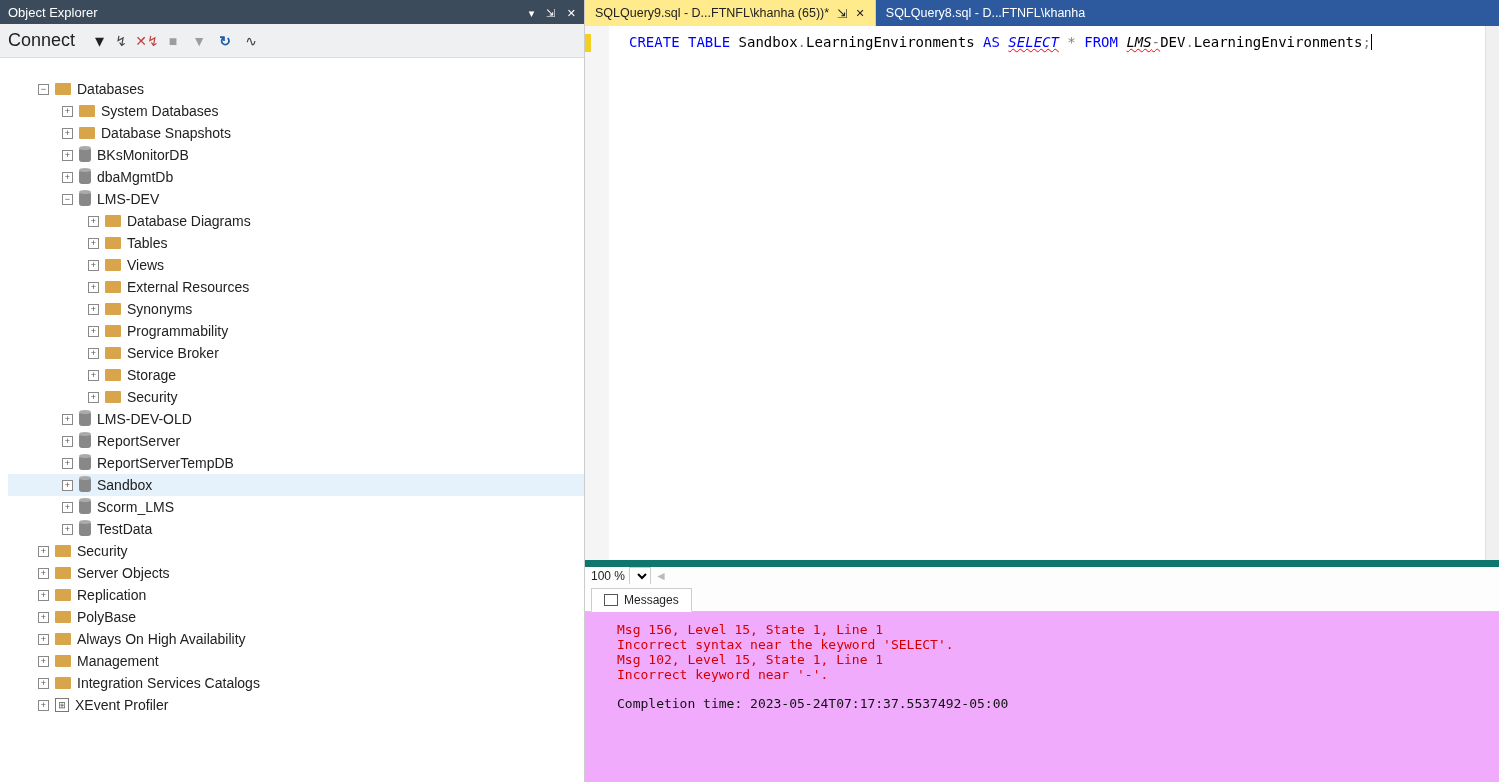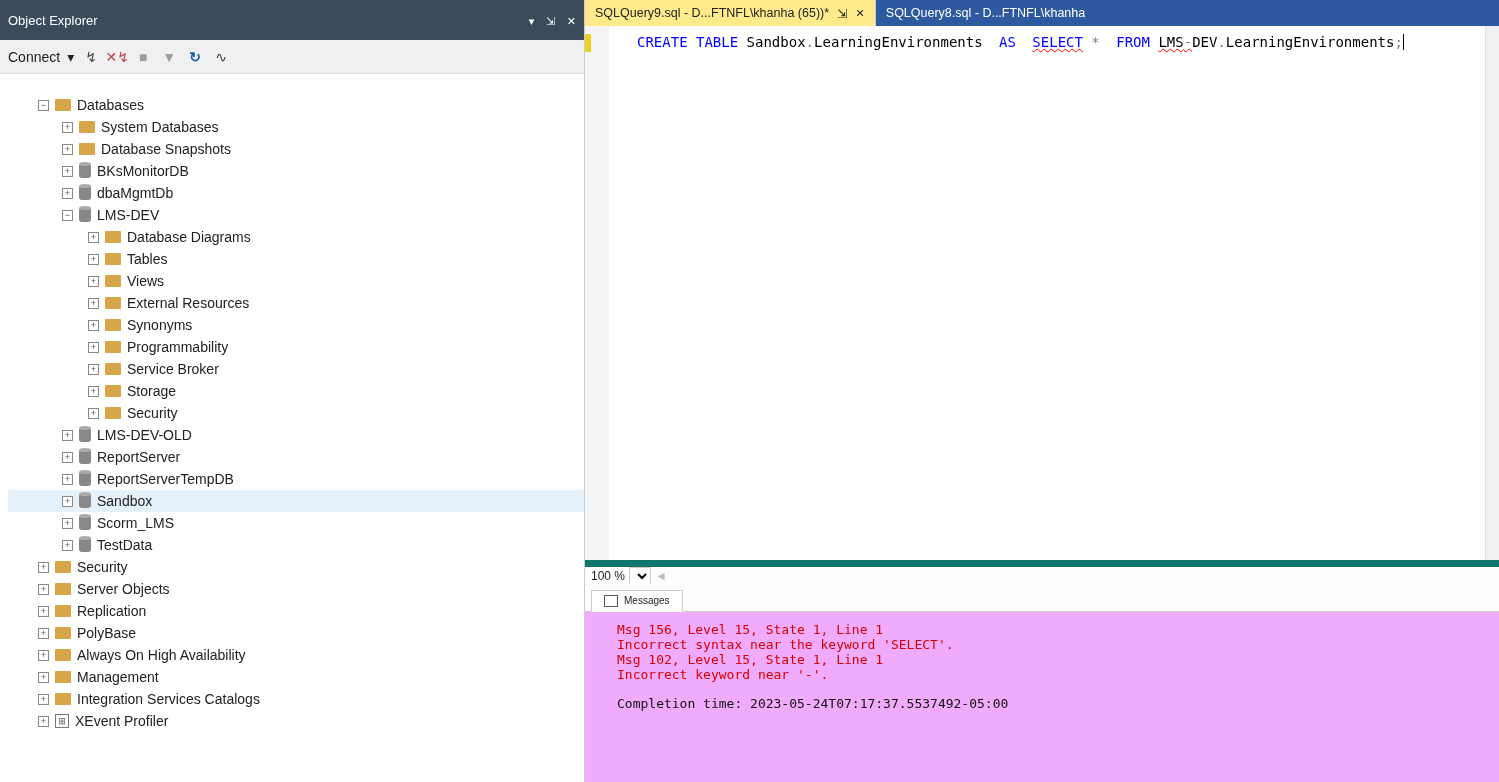--- a/index.html
+++ b/index.html
@@ -1,22 +1,22 @@
 <!DOCTYPE html>
 <html><head>
 <meta charset="utf-8">
 <style>
 * { box-sizing: border-box; margin: 0; padding: 0; }
 body { font-family: "Segoe UI", Tahoma, sans-serif; font-size: 13px; background: #fff; color: #222; width: 1499px; height: 782px; overflow: hidden; display: flex; }
 .left-panel { width: 585px; display: flex; flex-direction: column; border-right: 1px solid #ccc; }
-.panel-header { background: #3b4b5b; color: #fff; display: flex; align-items: center; height: 40px; padding: 0 8px; }
+.panel-header { background: #3b4b5b; color: #fff; display: flex; align-items: center; height: 24px; padding: 0 8px; }
 .panel-title { flex: 1; font-size: 13px; }
 .panel-icons span { margin-left: 8px; font-size: 11px; cursor: pointer; }
 .toolbar { height: 34px; background: #eef0f2; border-bottom: 1px solid #ddd; display: flex; align-items: center; padding: 0 8px; gap: 8px; }
-.connect-btn { font-size: 14px; color: #222; display: flex; align-items: center; gap: 7px; cursor: pointer; }
+.connect-btn { font-size: 18px; color: #222; display: flex; align-items: center; gap: 20px; cursor: pointer; }
 .tb-icon { width: 18px; height: 18px; display: flex; align-items: center; justify-content: center; cursor: pointer; font-size: 14px; }
 .tb-disabled { opacity: 0.4; }
 .tree { flex: 1; padding: 20px 0 0 8px; overflow: auto; font-size: 14px; }
 .tree-row { display: flex; align-items: center; height: 22px; white-space: nowrap; cursor: pointer; }
 .expander { width: 11px; height: 11px; border: 1px solid #888; display: flex; align-items: center; justify-content: center; font-size: 9px; margin-right: 6px; background: #fff; color: #555; line-height: 1; }
 .icon-folder { width: 16px; height: 12px; background: #d9a54a; display: inline-block; border-radius: 1px; margin-right: 6px; }
 .icon-db { width: 12px; height: 14px; background: #888; border-radius: 2px 2px 3px 3px; display: inline-block; margin-right: 6px; position: relative; }
 .icon-db::before { content:""; position:absolute; top:-2px; left:0; width:12px; height:4px; background:#aaa; border-radius: 50%; }
 .icon-xevent { width: 14px; height: 14px; border: 1px solid #777; display: inline-flex; align-items: center; justify-content: center; font-size: 9px; margin-right: 6px; color: #555; }
 .selected { background: #e5f1fb; }
@@ -26,29 +26,29 @@
 .right-panel { flex: 1; display: flex; flex-direction: column; }
 .tabs-row { height: 26px; background: #f5f5f5; display: flex; align-items: stretch; }
 .doc-tab { display: flex; align-items: center; padding: 0 10px; font-size: 12.5px; border-right: 1px solid #ccc; white-space: nowrap; cursor: pointer; }
 .doc-tab.active { background: #ffeb8c; }
 .doc-tab.preview { background: #2d5a9e; color: #fff; }
 .tab-close { margin-left: 8px; font-size: 11px; }
 .editor-area { flex: 1; background: #fff; position: relative; font-family: Consolas, monospace; font-size: 14px; padding: 8px 0 0 0; }
 .gutter { position: absolute; left: 0; top: 0; bottom: 0; width: 24px; background: #f5f5f5; }
 .gutter-bar { position: absolute; left: 0; top: 8px; width: 6px; height: 18px; background: #f2d022; }
 .code-line { padding-left: 44px; white-space: nowrap; }
-.kw-blue { color: #0000ff; margin-left: 8px; }
+.kw-blue { color: #0000ff; }
 .kw-gray { color: #808080; }
 .kw-black { color: #000; }
-.squiggle-red { text-decoration: underline wavy red; text-decoration-thickness: 1px; }
+.squiggle-red { text-decoration: underline wavy red; text-decoration-thickness: 1px; font-style: italic; }
 .cursor-bar { border-right: 1px solid #000; }
 .zoom-bar { height: 24px; border-top: 7px solid #0f766e; background: #fdfdfd; display: flex; align-items: center; padding: 0 6px; font-size: 12px; gap: 4px;}
 .zoom-select { border: 1px solid #ccc; background:#fff; height: 18px; font-size: 12px; }
 .msg-tabhdr { height: 28px; display: flex; align-items: flex-end; border-bottom: 1px solid #ccc; padding-left: 6px; background:#fdfdfd;}
-.msg-tab { border: 1px solid #ccc; border-bottom: 1px solid #fff; background: #fff; padding: 4px 12px; font-size: 10px; display: flex; align-items: flex-start; gap: 6px; position: relative; top: 1px; }
+.msg-tab { border: 1px solid #ccc; border-bottom: 1px solid #fff; background: #fff; padding: 4px 12px; font-size: 12px; display: flex; align-items: center; gap: 6px; position: relative; top: 1px; }
 .msg-icon { width: 14px; height: 12px; border: 1px solid #555; display: inline-block; }
 .messages-body { flex: 0 0 170px; font-family: Consolas, monospace; font-size: 13px; padding: 10px 2px 0 32px; background:#f0abfc; }
 .msg-err { color: #d40000; }
 .msg-txt { color: #111; }
 .right-gutter { position:absolute; right:0; top:0; bottom:0; width:14px; background:#f0f0f0; border-left:1px solid #e0e0e0;}
 </style>
 </head>
 <body>
 
 <div class="left-panel">

